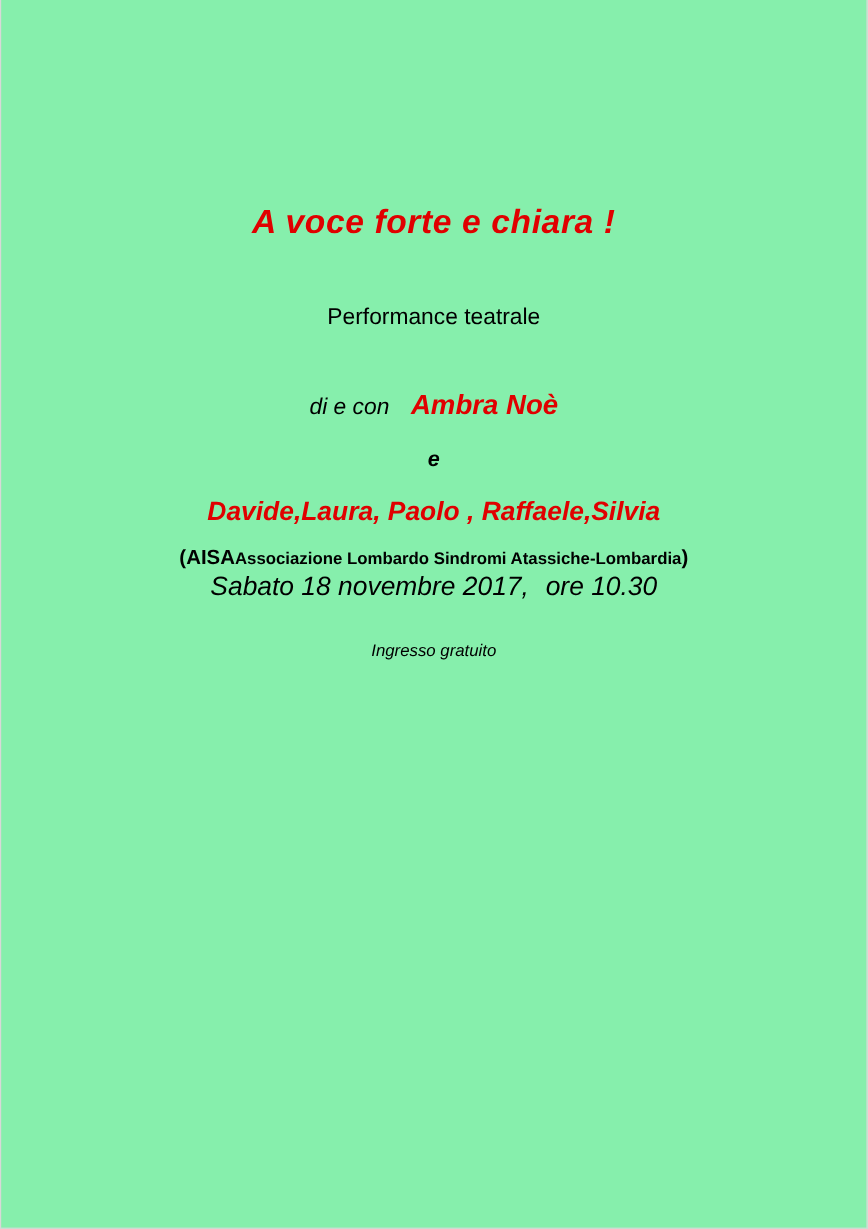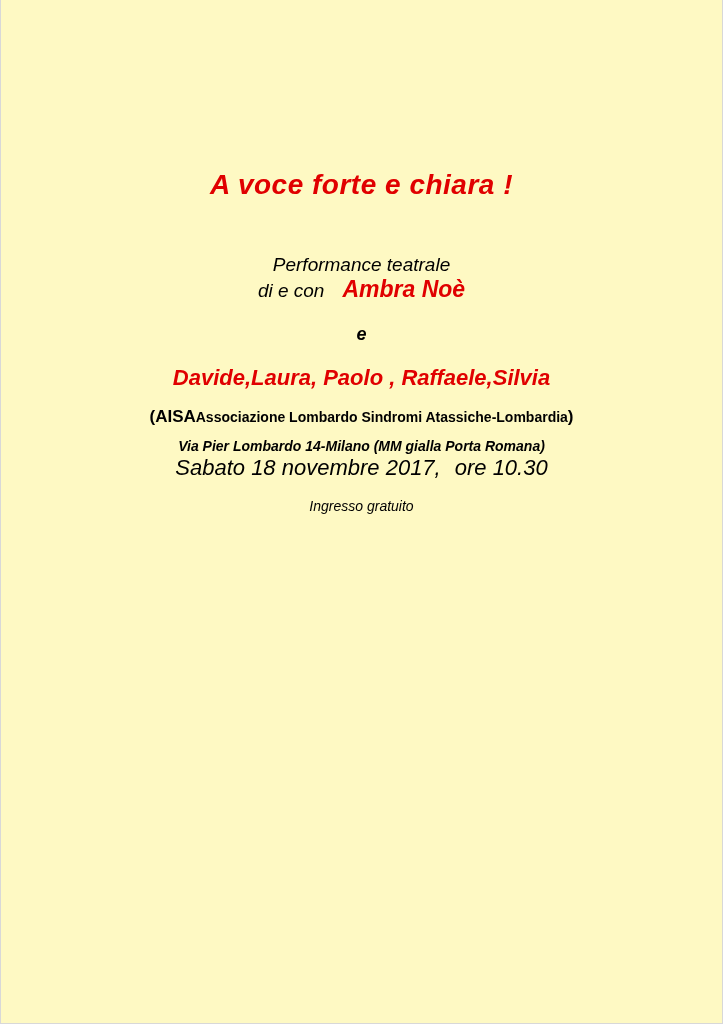--- a/index.html
+++ b/index.html
@@ -11,21 +11,21 @@
     width: 723px;
     height: 1024px;
     position: relative;
     font-family: "Liberation Sans", sans-serif;
     color: #000000;
     overflow: hidden;
   }
   .page {
     position: absolute;
     inset: 0;
-    background: #fef9c3;
+    background: #86efac;
   }
   
   .edge-left, .edge-right, .edge-bottom {
     position: absolute;
     background: #d8d8d8;
   }
   .edge-left  { left: 0;  top: 0; width: 1px; height: 1024px; }
   .edge-right { right: 0; top: 0; width: 1px; height: 1024px; }
   .edge-bottom{ left: 0; bottom: 0; height: 1px; width: 723px; }
 
@@ -42,24 +42,24 @@
     margin-top: 168px;
     font-size: 28px;
     font-weight: bold;
     font-style: italic;
     color: #e00000;
     letter-spacing: 0.5px;
   }
   .subtitle {
     margin-top: 52px;
     font-size: 19px;
-    font-style: italic;
     color: #000000;
   }
   .credit {
+    margin-top: 48px;
     font-size: 20px;
   }
   .credit .small {
     font-style: italic;
     font-size: 19px;
     color: #000000;
   }
   .credit .name {
     font-size: 23px;
     font-weight: bold;
@@ -106,21 +106,21 @@
     font-style: italic;
     color: #000000;
   }
   .datetime {
     font-size: 22px;
     font-style: italic;
     color: #000000;
   }
   .datetime .gap { display: inline-block; width: 14px; }
   .entry {
-    margin-top: 16px;
+    margin-top: 32px;
     font-size: 14px;
     font-style: italic;
     color: #000000;
   }
 </style>
 </head>
 <body>
 
 <div class="page">
   <div class="edge-left"></div>
@@ -139,21 +139,20 @@
 
     <div class="line conj">e</div>
 
     <div class="line cast">Davide,Laura, Paolo , Raffaele,Silvia</div>
 
     <div class="line assoc">
       <span class="acro">(</span><span class="acro">AISA</span><span class="expansion">Associazione Lombardo Sindromi Atassiche-Lombardia</span><span class="acro">)</span>
     </div>
 
 
-    <div class="line address">Via Pier Lombardo 14-Milano  (MM gialla Porta Romana)</div>
 
     <div class="line datetime">
       <span>Sabato 18 novembre 2017,</span><span class="gap"></span><span>ore 10.30</span>
     </div>
 
     <div class="line entry">Ingresso gratuito</div>
 
   </div>
 </div>
 

